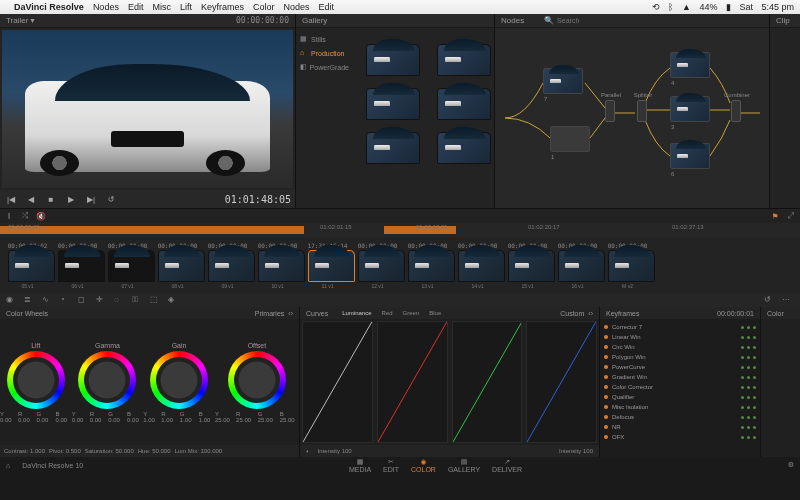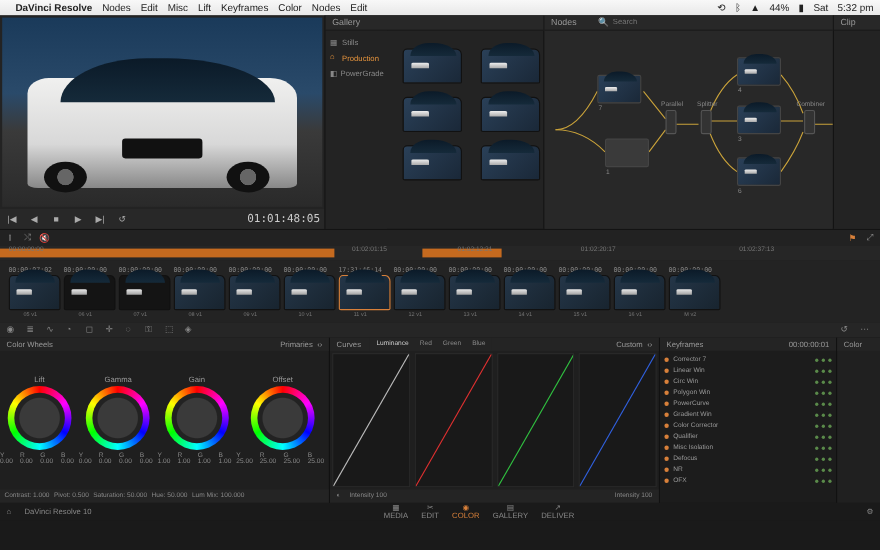--- a/index.html
+++ b/index.html
@@ -35,21 +35,21 @@
 .gth .timg.car::after { content:""; position:absolute; left:15%; right:15%; top:40%; bottom:12%; background:linear-gradient(#eee,#aaa); border-radius:10% 12% 3% 3%/20% 22% 3% 3%; }
 .gth .lbl { font-size:6px; color:#888; margin-top:2px; }
 .nodes { flex:1; display:flex; flex-direction:column; position:relative; }
 .nodebody { flex:1; background:#282828; position:relative; }
 .gnode { position:absolute; width:40px; height:26px; background:linear-gradient(135deg,#2a4058,#1a2838); border:1px solid #444; border-radius:2px; }
 .gnode.car::after { content:""; position:absolute; left:15%; right:15%; top:40%; bottom:12%; background:linear-gradient(#eee,#aaa); border-radius:10% 12% 3% 3%/20% 22% 3% 3%; }
 .gnode .nl { position:absolute; bottom:-9px; left:0; font-size:6px; color:#888; }
 .mixer { position:absolute; width:10px; height:22px; background:#333; border:1px solid #555; border-radius:2px; }
 .mixer .ml { position:absolute; top:-9px; left:-8px; font-size:6px; color:#888; width:26px; text-align:center; }
 svg.wires { position:absolute; inset:0; width:100%; height:100%; }
-.clipcol { width:43px; border-left:1px solid #111; background:#232323; }
+.clipcol { width:31px; border-left:1px solid #111; background:#232323; }
 .tctrack { height:14px; background:#222; display:flex; align-items:center; padding:0 4px; gap:6px; }
 .tctrack .ic { width:10px;height:10px;color:#888;font-size:8px;display:flex;align-items:center;justify-content:center; }
 .timeline { height:14px; background:#262626; position:relative; display:flex; align-items:center; font-family:monospace; font-size:6px; color:#777; }
 .timeline .seg { position:absolute; top:3px; height:8px; background:#c56a1f; }
 .timeline .tk { position:absolute; top:1px; }
 .thumbs { height:56px; background:#232323; display:flex; align-items:center; padding:2px 4px; gap:3px; overflow:hidden; }
 .thcell { display:flex; flex-direction:column; align-items:center; }
 .thcell .tc3 { font-size:6px; font-family:monospace; color:#888; margin-bottom:1px; }
 .thcell .ti { width:47px; height:32px; background:linear-gradient(135deg,#243648,#18242f); border:1px solid #111; position:relative; }
 .thcell .ti.sel { border:1px solid #d8803a; }
@@ -107,26 +107,31 @@
   <span class="m">Nodes</span>
   <span class="m">Edit</span>
   <span class="spacer"></span>
   <span class="right">
     <span>⟲</span>
     <span>ᛒ</span>
     <span>▲</span>
     <span>44%</span>
     <span>▮</span>
     <span>Sat</span>
-    <span>5:32 pm</span>
+    <span>5:45 pm</span>
   </span>
 </div>
 
 <div class="top">
   <div class="viewer">
+    <div class="panelhdr">
+      <span>Trailer</span>
+      <span style="margin-left:2px">▾</span>
+      <span class="tc">00:00:00:00</span>
+    </div>
     <div class="vscreen">
       <div class="car">
           <div class="wheel l"></div>
           <div class="wheel r"></div>
         </div>
     </div>
     <div class="transport">
       <span class="tbtn">|◀</span>
       <span class="tbtn">◀</span>
       <span class="tbtn">■</span>

